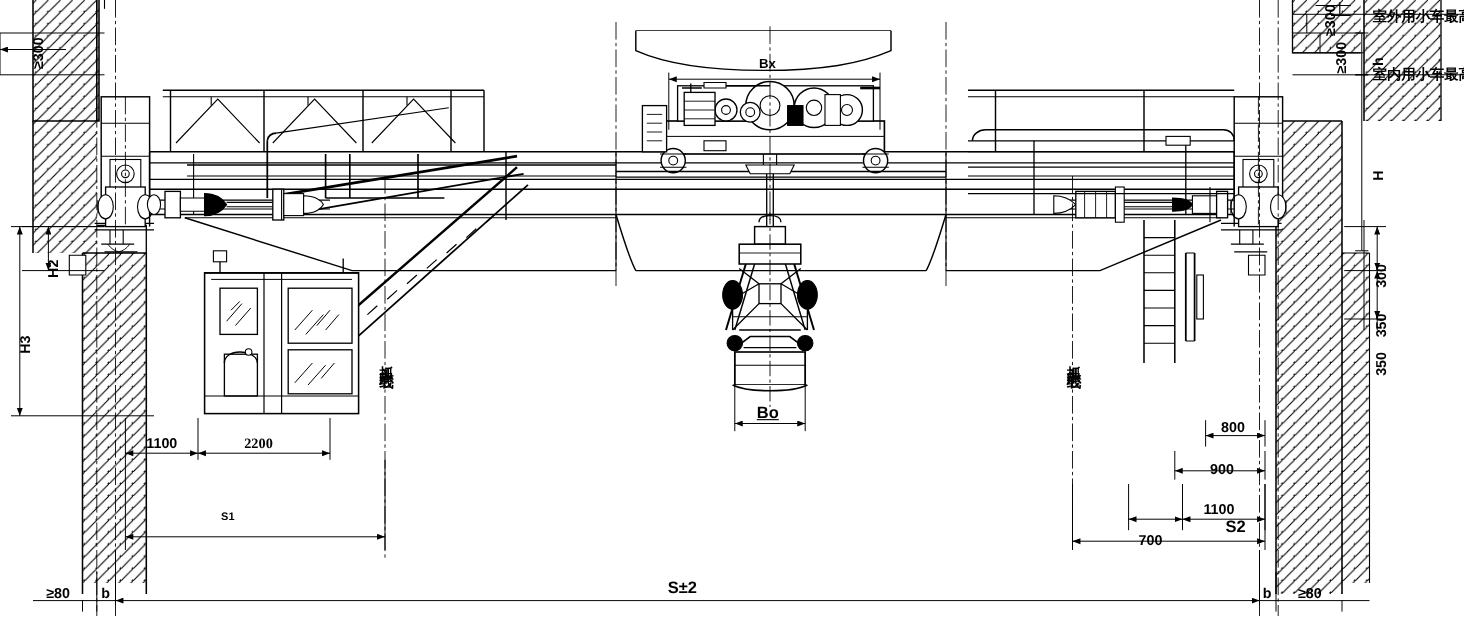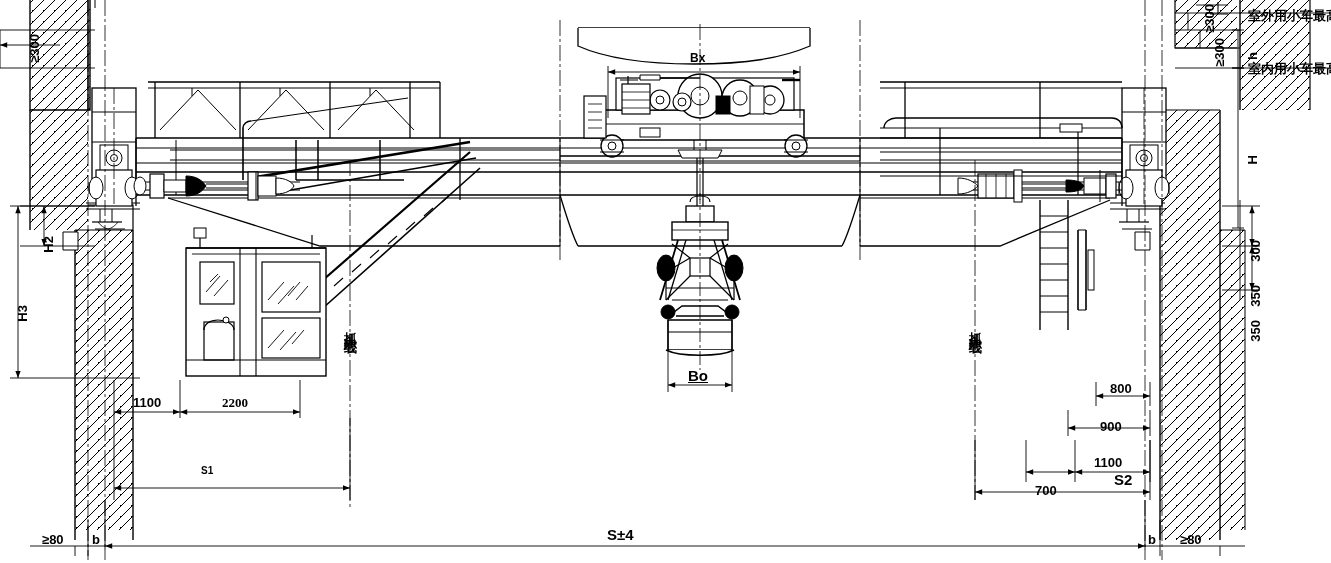--- a/index.html
+++ b/index.html
@@ -502,21 +502,21 @@
 <div class="lbl dim" style="left:1110px;top:382px;">800</div>
 
 <div class="lbl dim" style="left:1100px;top:420px;">900</div>
 
 <div class="lbl dim" style="left:1035px;top:456px;margin-top:28px;">700</div>
 
 <div class="lbl dim" style="left:1094px;top:456px;">1100</div>
 
 <div class="lbl dim" style="left:1114px;top:472px;font-size:15px;">S2</div>
 
-<div class="lbl dim" style="left:607px;top:527px;font-size:15px;">S±4</div>
+<div class="lbl dim" style="left:607px;top:527px;font-size:15px;">S±2</div>
 
 <div class="lbl dim" style="left:42px;top:533px;">≥80</div>
 
 <div class="lbl dim" style="left:92px;top:533px;">b</div>
 
 <div class="lbl dim" style="left:1148px;top:533px;">b</div>
 
 <div class="lbl dim" style="left:1180px;top:533px;">≥80</div>
 
 </div>

